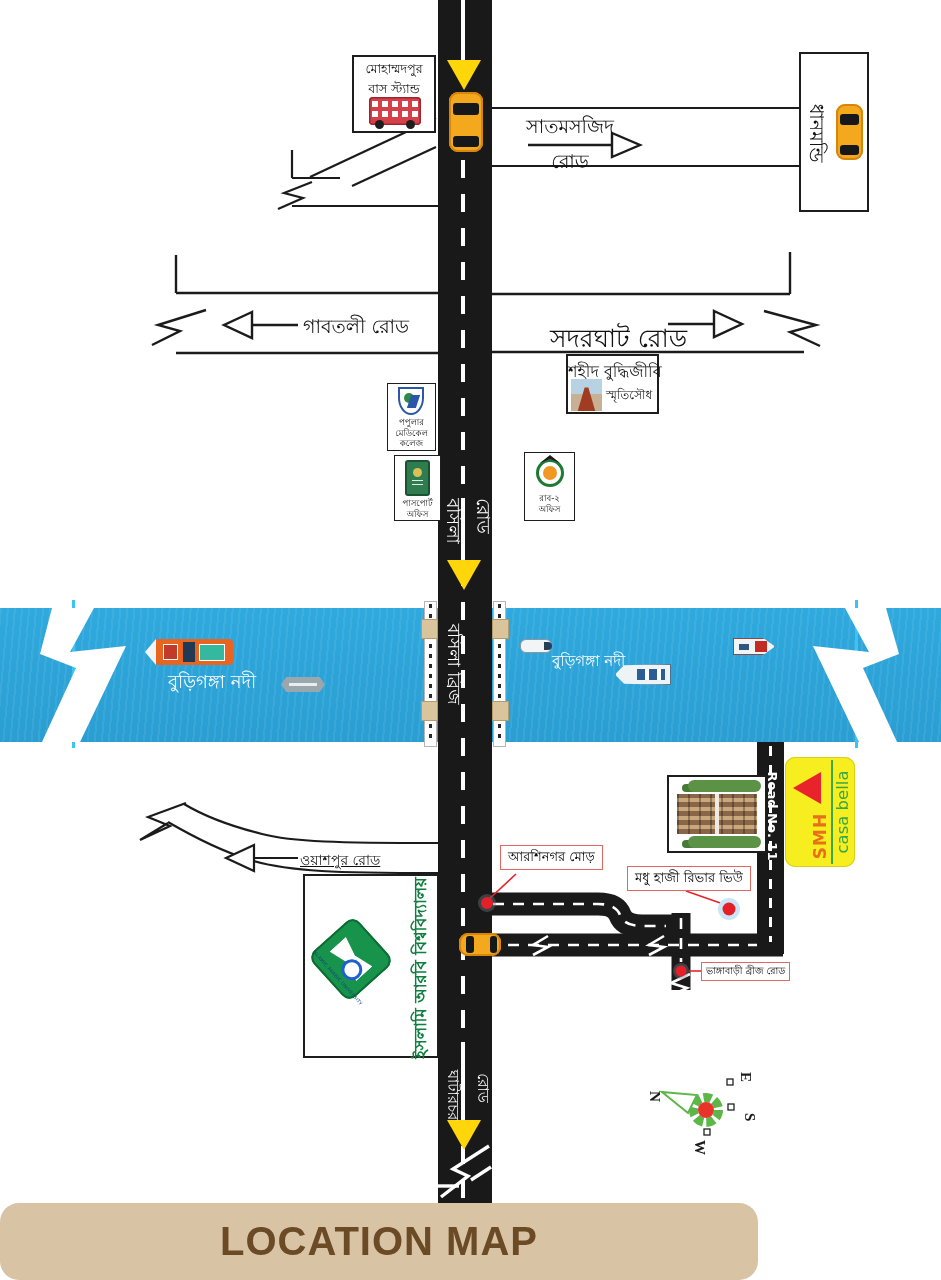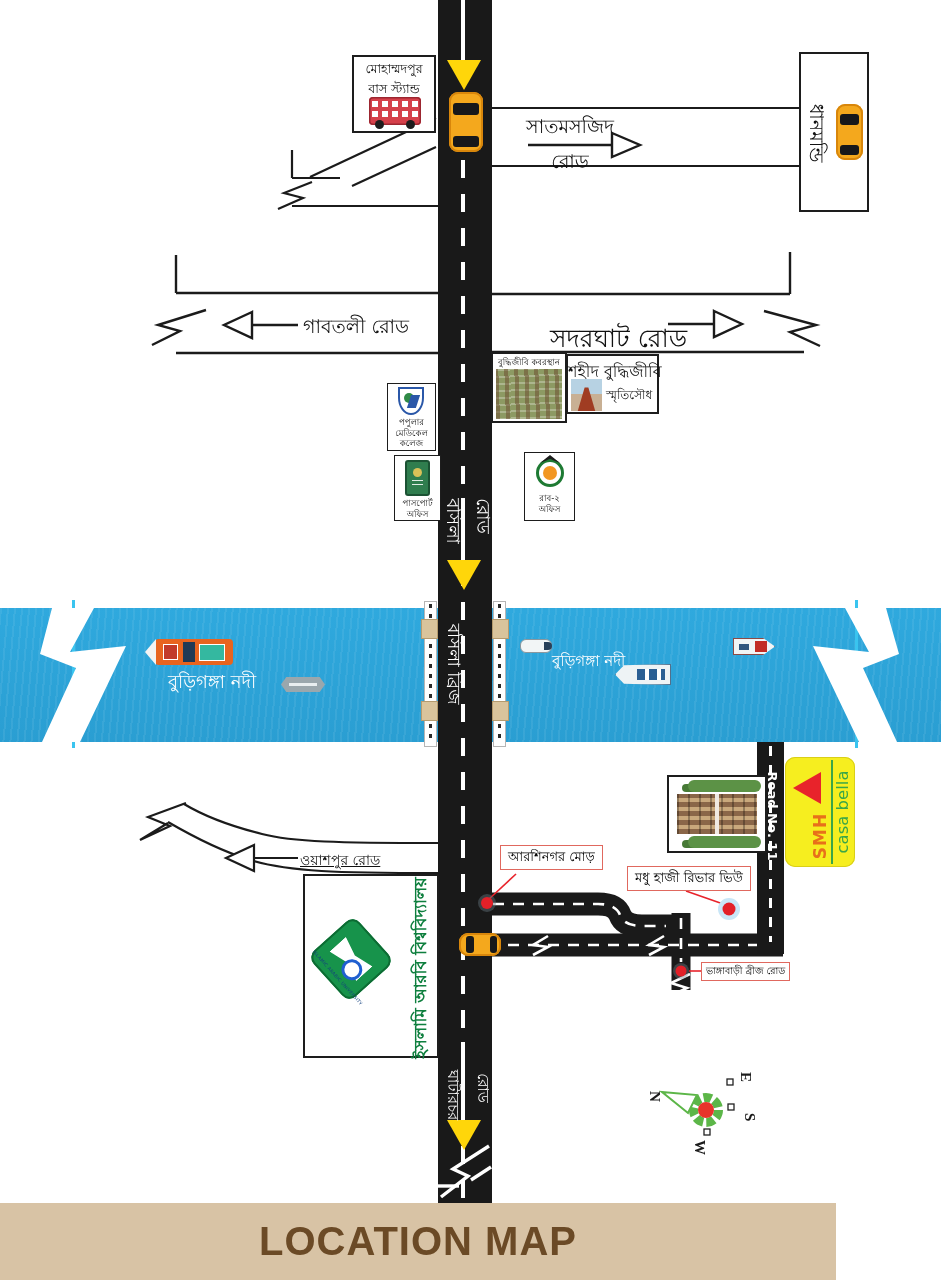--- a/index.html
+++ b/index.html
@@ -252,24 +252,20 @@
     <div class="abs car v" style="left:35px;top:50px;width:27px;height:56px;">
         <i class="w1"></i>
         <i class="w2"></i>
       </div>
   </div>
 
 
   <div class="abs nw" style="left:303px;top:312px;font-size:19px;z-index:6;">গাবতলী রোড</div>
   <div class="abs nw" style="left:550px;top:319px;font-size:25px;z-index:6;">সদরঘাট রোড</div>
 
-  <div class="abs box" style="left:491px;top:352px;width:76px;height:71px;z-index:6;">
-    <div class="ctr nw" style="font-size:8.5px;margin-top:2px;">বুদ্ধিজীবি কবরস্থান</div>
-    <div class="abs grave-photo" style="left:3px;top:15px;width:66px;height:50px;"></div>
-  </div>
 
   <div class="abs box" style="left:566px;top:354px;width:93px;height:60px;z-index:6;">
     <div class="ctr nw" style="font-size:16px;margin-top:3px;">শহীদ বুদ্ধিজীবি</div>
     <div class="abs memo-photo" style="left:3px;top:23px;width:31px;height:32px;">
         <i></i>
       </div>
     <div class="abs nw" style="left:38px;top:30px;font-size:12px;">স্মৃতিসৌধ</div>
   </div>
 
   <div class="abs box" style="left:387px;top:383px;width:49px;height:68px;border-width:1.5px;z-index:6;">
@@ -346,17 +342,17 @@
       <rect x="727" y="1079" width="6" height="6" fill="#ffffff" stroke="#222222" stroke-width="1.3"></rect>
       <rect x="728" y="1104" width="6" height="6" fill="#ffffff" stroke="#222222" stroke-width="1.3"></rect>
       <rect x="704" y="1129" width="6" height="6" fill="#ffffff" stroke="#222222" stroke-width="1.3"></rect>
       <text x="650" y="1091" font-family="Liberation Serif, DejaVu Serif, serif" font-size="15" font-weight="bold" fill="#1c1c1c" transform="rotate(90 650 1091)">N</text>
       <text x="741" y="1072" font-family="Liberation Serif, DejaVu Serif, serif" font-size="15" font-weight="bold" fill="#1c1c1c" transform="rotate(90 741 1072)">E</text>
       <text x="745" y="1113" font-family="Liberation Serif, DejaVu Serif, serif" font-size="15" font-weight="bold" fill="#1c1c1c" transform="rotate(90 745 1113)">S</text>
       <text x="695" y="1140" font-family="Liberation Serif, DejaVu Serif, serif" font-size="15" font-weight="bold" fill="#1c1c1c" transform="rotate(90 695 1140)">W</text>
     </g>
   </svg>
 
-  <div id="footer" class="abs" style="left:0;top:1203px;width:836px;height:77px;z-index:9;">
+  <div id="footer" class="abs" style="left:0;top:1203px;width:758px;height:77px;z-index:9;border-radius:19px;">
     <div>LOCATION MAP</div>
   </div>
 
 </div>
 
 </body></html>

